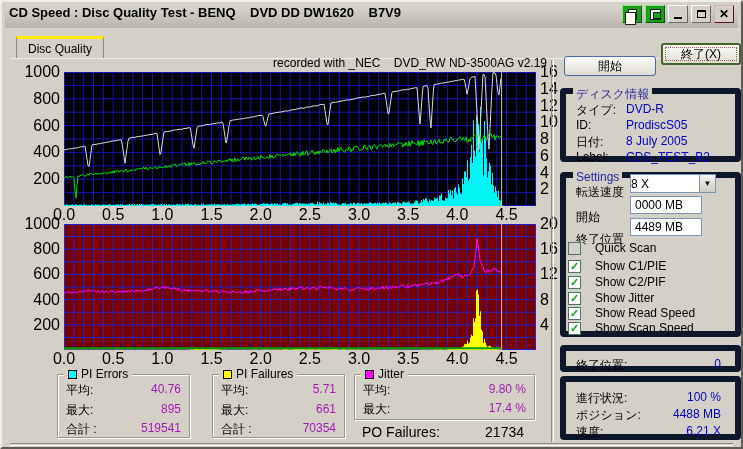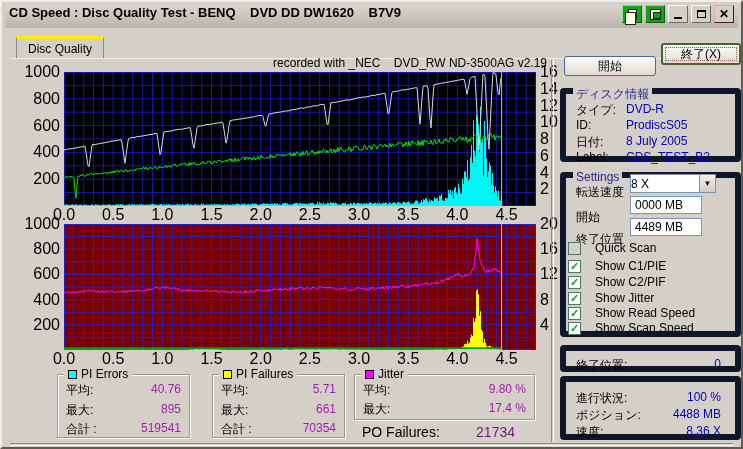--- a/index.html
+++ b/index.html
@@ -39,21 +39,21 @@
   .statbox{position:absolute;border:1px solid #9a968e;box-shadow:1px 1px 0 #fff, inset 1px 1px 0 #fff;background:transparent;}
   #box-pie{left:55px;top:372px;width:133px;height:64px;}
   #box-pif{left:210px;top:372px;width:133px;height:64px;}
   #box-jit{left:352px;top:372px;width:181px;height:46px;}
   .statbox .boxtitle{position:absolute;top:-8px;left:6px;background:#d4d0c8;padding:0 4px;font-size:12px;color:#000;display:flex;align-items:center;gap:4px;}
   .swatch{display:inline-block;width:9px;height:9px;border:1px solid #000;}
   .srow{position:absolute;left:8px;right:8px;height:15px;font-size:12px;}
   .srow .lab{color:#000;}
   .srow .val{position:absolute;right:0;color:#a21caf;}
   #po-row{position:absolute;left:360px;top:422px;width:165px;height:15px;font-size:14px;}
-  #po-row .val{position:absolute;right:12px;color:#701a75;}
+  #po-row .val{position:absolute;right:3px;color:#000000;}
   
   #divider{position:absolute;left:549px;top:58px;width:3px;height:382px;border-left:1px solid #8e8a82;border-right:1px solid #fff;}
   #bottom-groove{position:absolute;left:8px;right:8px;top:441px;height:3px;border-top:1px solid #8e8a82;border-bottom:1px solid #fff;}
   
   .xp-btn{position:absolute;background:linear-gradient(#fdfdfa,#dedbd2);border:1px solid #4a6aa0;border-radius:3px;
     font-size:12px;color:#000;display:flex;align-items:center;justify-content:center;}
   #btn-start{left:562px;top:54px;width:92px;height:20px;}
   #btn-exit{left:659px;top:41px;width:80px;height:22px;border:2px solid #44662c;border-radius:3px;}
   #btn-exit .focus{position:absolute;inset:2px;border:1px dotted #a05858;display:flex;align-items:center;justify-content:center;width:calc(100% - 4px);}
   .group{position:absolute;left:558px;width:181px;border:6px solid #0f172a;border-radius:4px;}
@@ -382,16 +382,16 @@
     <div class="prow" style="left:10px;top:6px">終了位置:</div>
     <div class="pval ra" style="top:6px">0</div>
   </div>
 
   <div class="group" id="grp-progress">
     <div class="prow" style="left:10px;top:8px">進行状況:</div>
     <div class="pval ra" style="top:8px">100 %</div>
     <div class="prow" style="left:10px;top:25px">ポジション:</div>
     <div class="pval ra" style="top:25px">4488 MB</div>
     <div class="prow" style="left:10px;top:42px">速度:</div>
-    <div class="pval ra" style="top:42px">8.36 X</div>
+    <div class="pval ra" style="top:42px">6.21 X</div>
   </div>
 
 </div>
 
 </body></html>

